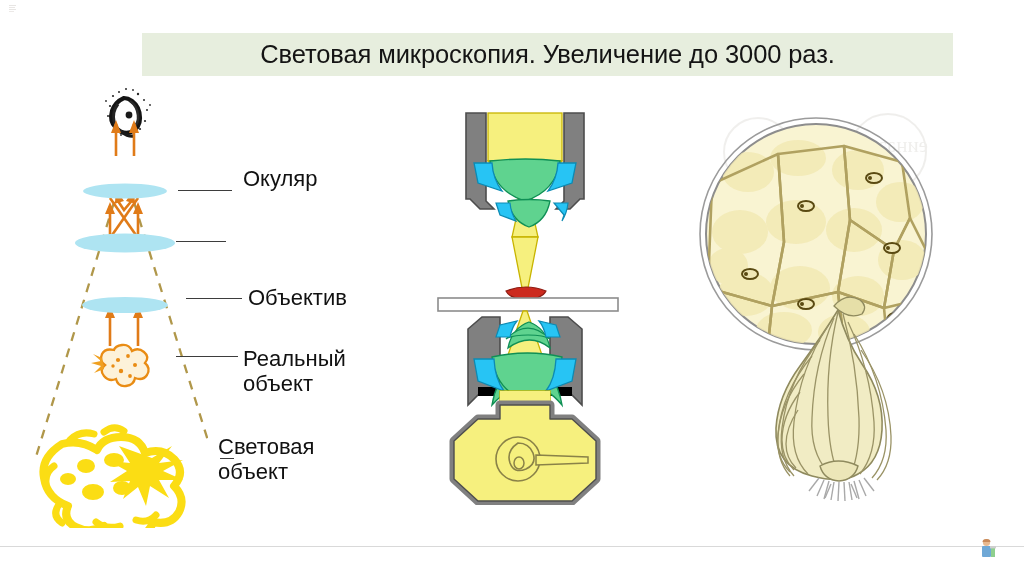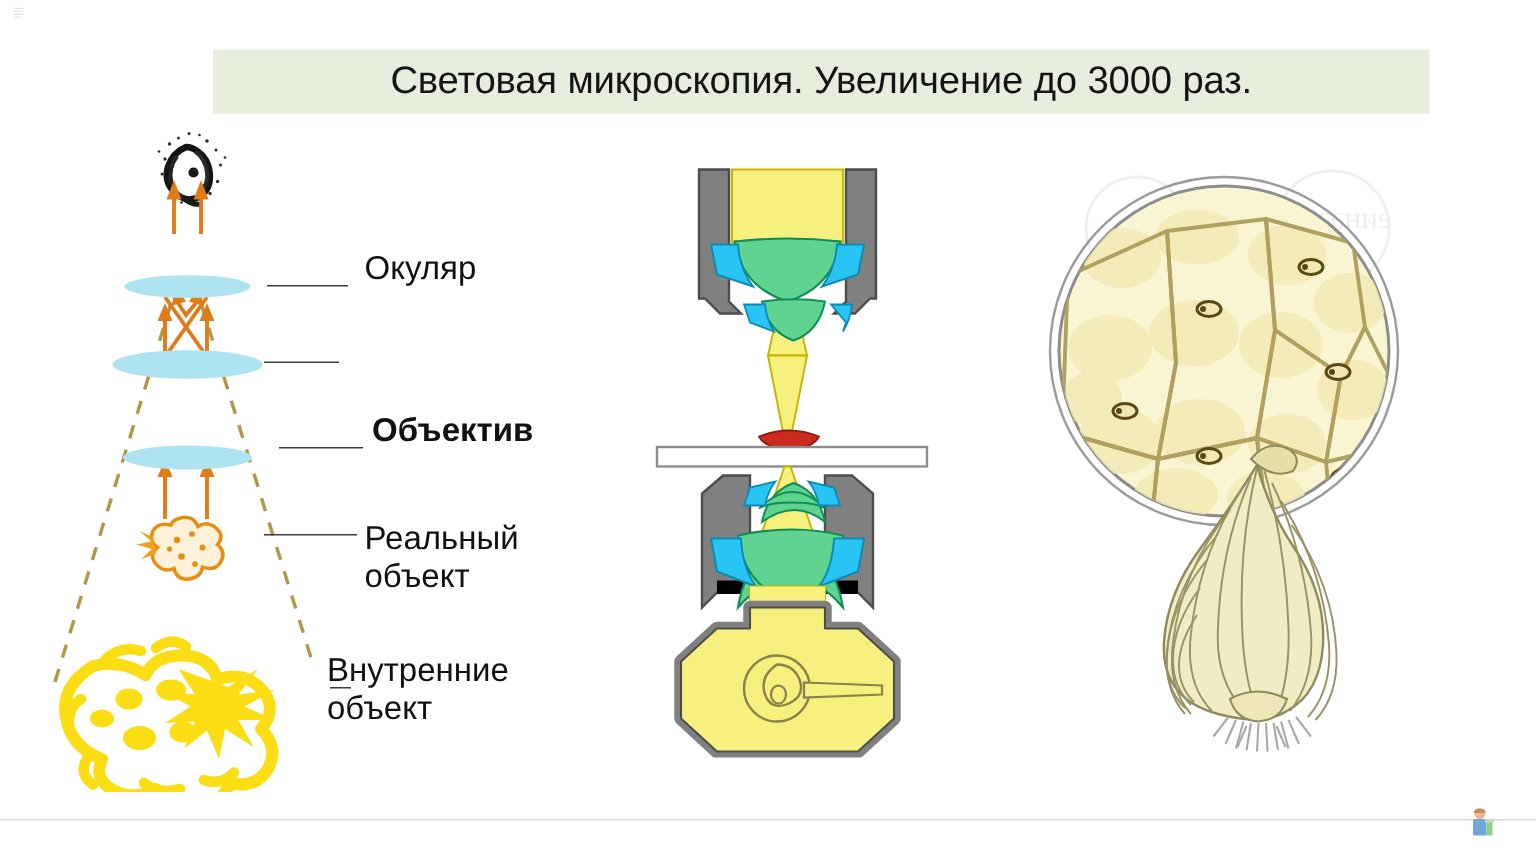--- a/index.html
+++ b/index.html
@@ -192,27 +192,27 @@
       <path d="M52 352 q10 -10 24 -6 M86 344 q10 -8 20 -1 M36 378 q-9 6 -8 17 M40 418 q-6 10 4 17 M78 434 q10 8 24 4 M118 432 q12 4 20 -5" fill="none" stroke="#fbdd14" stroke-width="7" stroke-linecap="round"></path>
     </g>
   </svg>
 
   <div class="leader" style="left:178px; top:190px; width:54px;"></div>
   <div class="ray-label" style="left:243px; top:166px;">Окуляр</div>
 
   <div class="leader" style="left:176px; top:241px; width:50px;"></div>
 
   <div class="leader" style="left:186px; top:298px; width:56px;"></div>
-  <div class="ray-label" style="left:248px; top:274px;font-weight:bold;">Объектив</div>
+  <div class="ray-label" style="left:248px; top:285px;">Объектив</div>
 
   <div class="leader" style="left:176px; top:356px; width:62px;"></div>
   <div class="ray-label" style="left:243px; top:346px;">Реальный
 объект</div>
 
-  <div class="ray-label" style="left:218px; top:434px;">Внутренние
+  <div class="ray-label" style="left:218px; top:434px;">Световая
 объект</div>
   <div class="leader" style="left:220px; top:458px; width:14px;"></div>
 
   <svg style="position:absolute; left:420px; top:105px;" width="225" height="400" viewBox="0 0 225 400">
 
     <g fill="#808080" stroke="#4d4d4d" stroke-width="1.6">
       <path d="M46 8 L66 8 L66 96 L74 104 L60 104 L50 94 L46 94 Z"></path>
       <path d="M164 8 L144 8 L144 96 L136 104 L150 104 L160 94 L164 94 Z"></path>
     </g>
 

